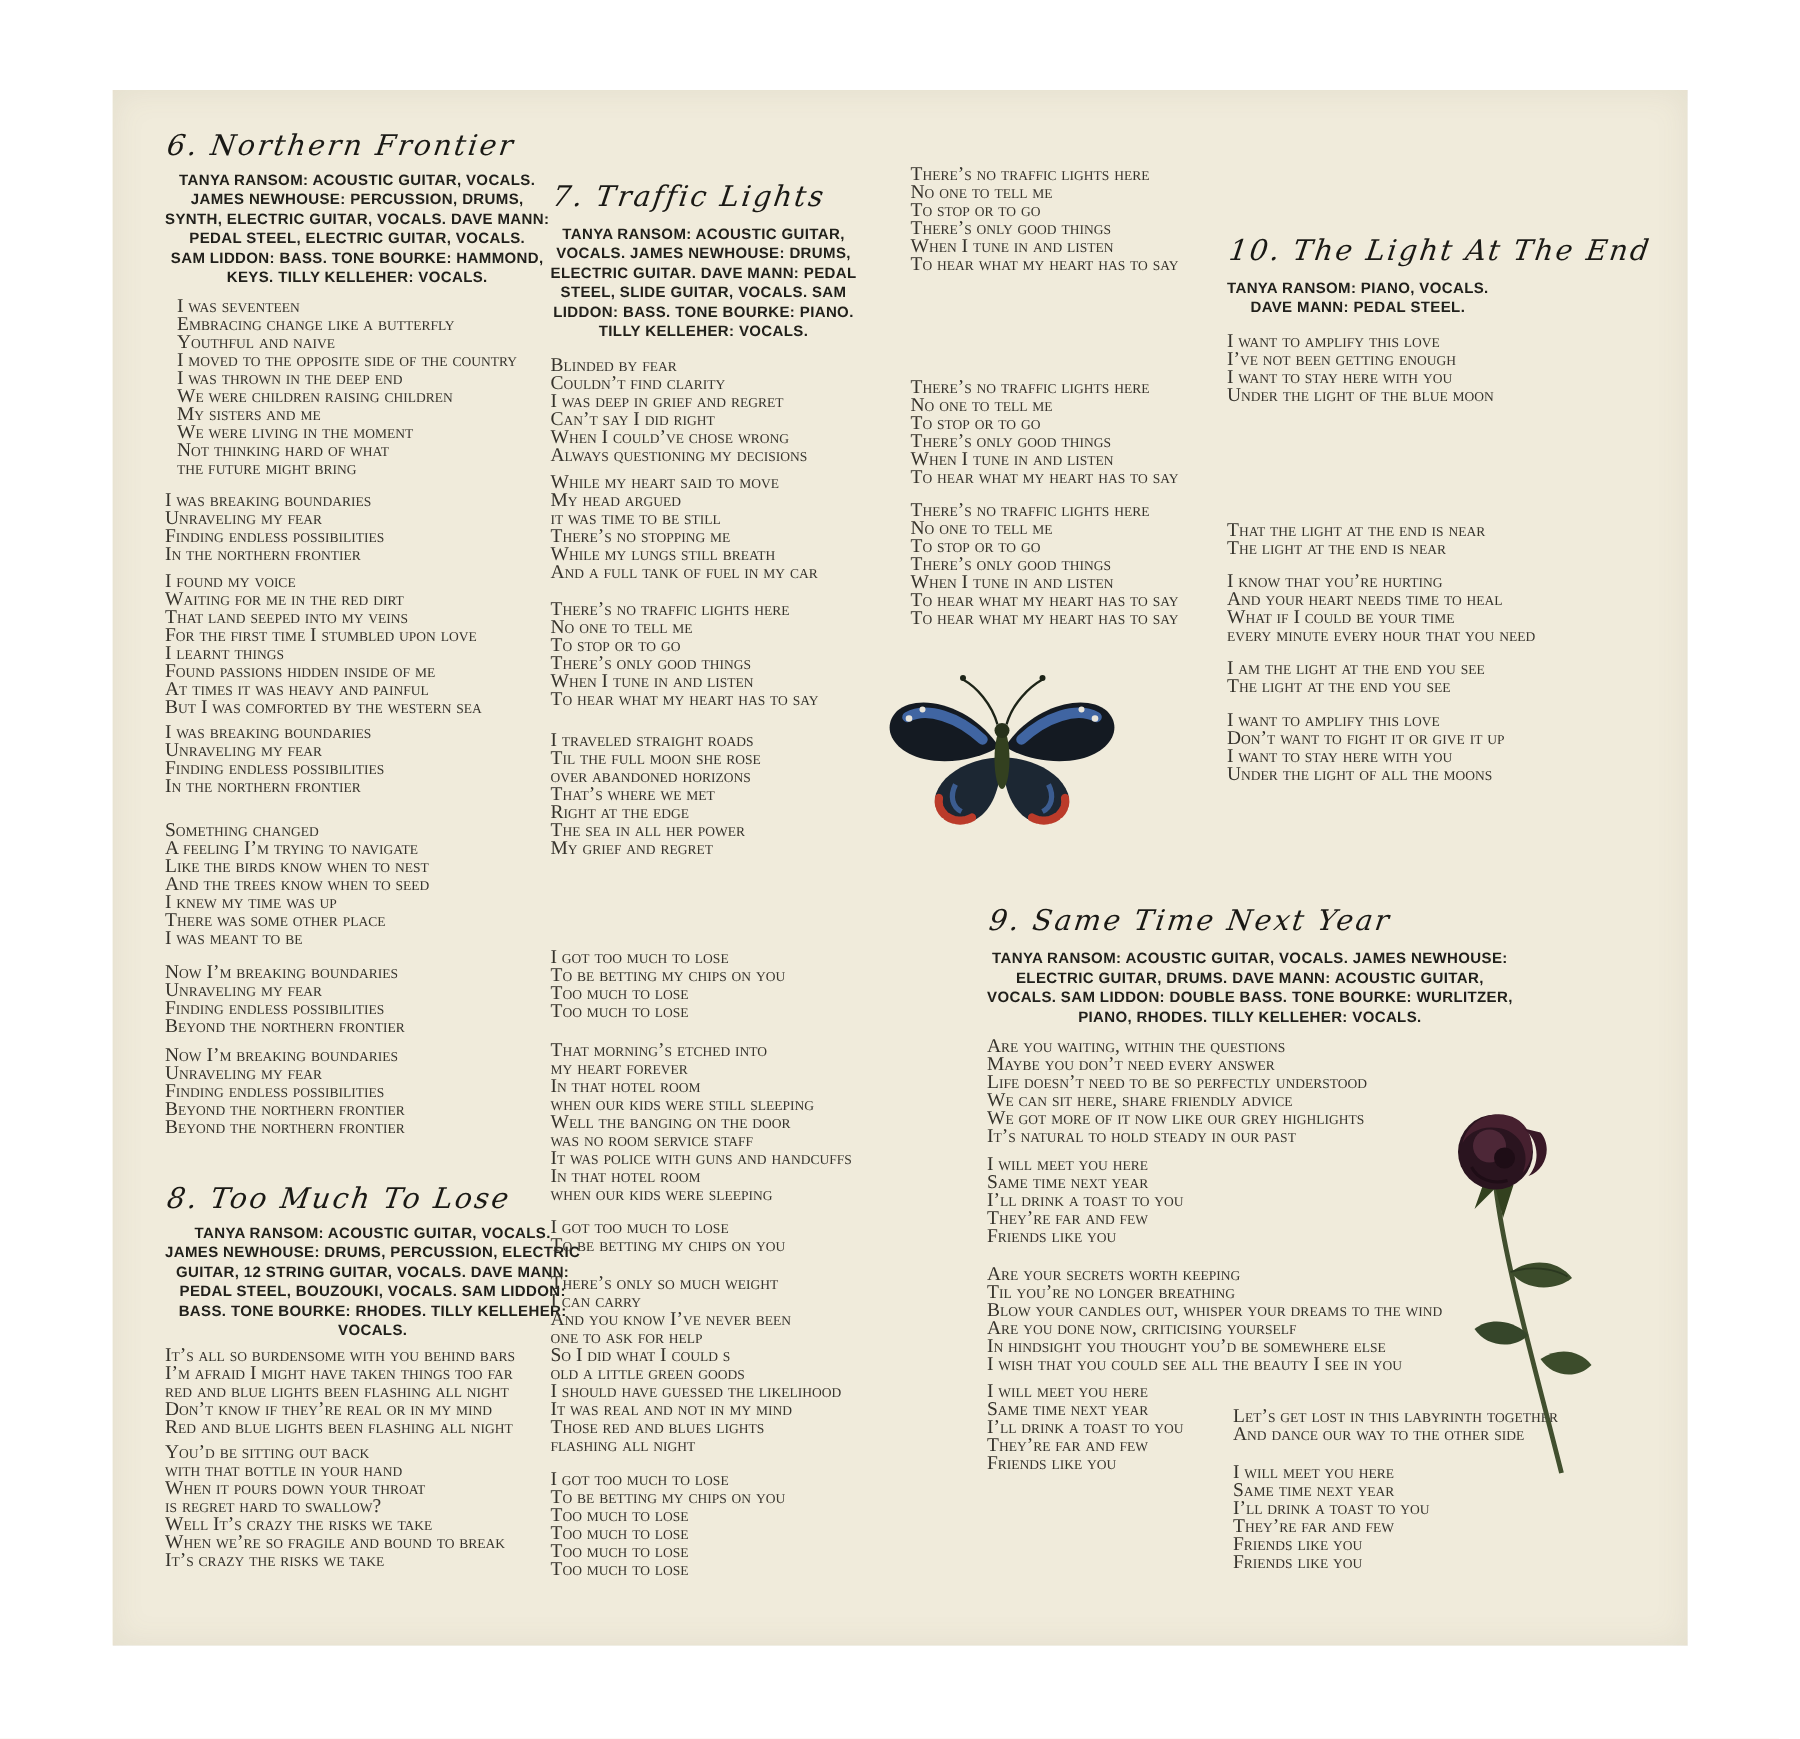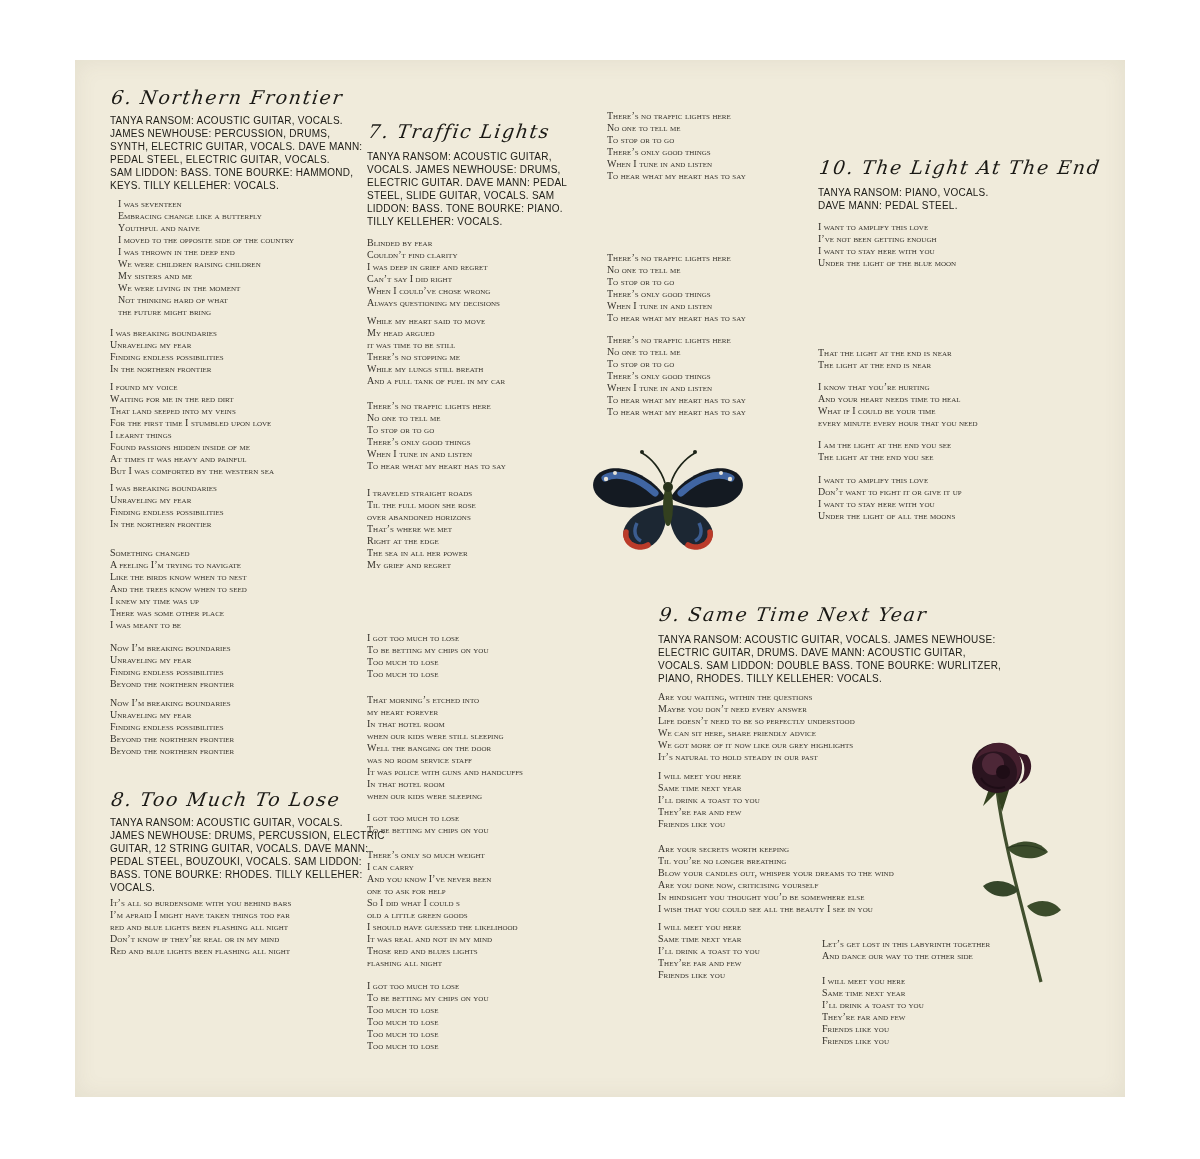--- a/index.html
+++ b/index.html
@@ -13,26 +13,26 @@
     background:#f0ebdb;
     box-shadow: inset 0 0 22px rgba(120,105,75,0.10);
   }
   .block { position:absolute; white-space:nowrap; }
   .song-title {
     font-family:"DejaVu Serif", serif; font-style:italic;
     font-size:19px; letter-spacing:1.6px; color:#1a1915;
     transform:skewX(-8deg); transform-origin:left bottom;
   }
   .credits {
-    font-family:"Liberation Sans", sans-serif; font-weight:400;
-    font-size:10px; line-height:13px; letter-spacing:0.25px; color:#21201b;
+    font-family:"Liberation Sans", sans-serif; font-weight:700;
+    font-size:10px; line-height:13px; letter-spacing:0.25px; color:#21201b;text-align:center;
   }
   .stanza {
     font-family:"Liberation Serif", serif; font-variant:small-caps;
-    font-size:10px; line-height:12px; color:#36332c;
+    font-size:13px; line-height:12px; color:#36332c;
   }
   svg { display:block; }
 </style>
 </head>
 <body>
 
 <div class="page">
   <div class="panel"></div>
 
   <div class="block song-title" style="left:110px;top:86px">6. Northern Frontier</div>
@@ -41,20 +41,21 @@
   <div class="block stanza" style="left:110px;top:327px">I was breaking boundaries<br>Unraveling my fear<br>Finding endless possibilities<br>In the northern frontier</div>
   <div class="block stanza" style="left:110px;top:381px">I found my voice<br>Waiting for me in the red dirt<br>That land seeped into my veins<br>For the first time I stumbled upon love<br>I learnt things<br>Found passions hidden inside of me<br>At times it was heavy and painful<br>But I was comforted by the western sea</div>
   <div class="block stanza" style="left:110px;top:482px">I was breaking boundaries<br>Unraveling my fear<br>Finding endless possibilities<br>In the northern frontier</div>
   <div class="block stanza" style="left:110px;top:547px">Something changed<br>A feeling I’m trying to navigate<br>Like the birds know when to nest<br>And the trees know when to seed<br>I knew my time was up<br>There was some other place<br>I was meant to be</div>
   <div class="block stanza" style="left:110px;top:642px">Now I’m breaking boundaries<br>Unraveling my fear<br>Finding endless possibilities<br>Beyond the northern frontier</div>
   <div class="block stanza" style="left:110px;top:697px">Now I’m breaking boundaries<br>Unraveling my fear<br>Finding endless possibilities<br>Beyond the northern frontier<br>Beyond the northern frontier</div>
 
   <div class="block song-title" style="left:110px;top:788px">8. Too Much To Lose</div>
   <div class="block credits" style="left:110px;top:816px">TANYA RANSOM: ACOUSTIC GUITAR, VOCALS.<br>JAMES NEWHOUSE: DRUMS, PERCUSSION, ELECTRIC<br>GUITAR, 12 STRING GUITAR, VOCALS. DAVE MANN:<br>PEDAL STEEL, BOUZOUKI, VOCALS. SAM LIDDON:<br>BASS. TONE BOURKE: RHODES. TILLY KELLEHER:<br>VOCALS.</div>
   <div class="block stanza" style="left:110px;top:897px">It’s all so burdensome with you behind bars<br>I’m afraid I might have taken things too far<br>red and blue lights been flashing all night<br>Don’t know if they’re real or in my mind<br>Red and blue lights been flashing all night</div>
+  <div class="block stanza" style="left:110px;top:962px">You’d be sitting out back<br>with that bottle in your hand<br>When it pours down your throat<br>is regret hard to swallow?<br>Well It’s crazy the risks we take<br>When we’re so fragile and bound to break<br>It’s crazy the risks we take</div>
 
   <div class="block song-title" style="left:367px;top:120px">7. Traffic Lights</div>
   <div class="block credits" style="left:367px;top:150px">TANYA RANSOM: ACOUSTIC GUITAR,<br>VOCALS. JAMES NEWHOUSE: DRUMS,<br>ELECTRIC GUITAR. DAVE MANN: PEDAL<br>STEEL, SLIDE GUITAR, VOCALS. SAM<br>LIDDON: BASS. TONE BOURKE: PIANO.<br>TILLY KELLEHER: VOCALS.</div>
   <div class="block stanza" style="left:367px;top:315px">While my heart said to move<br>My head argued<br>it was time to be still<br>There’s no stopping me<br>While my lungs still breath<br>And a full tank of fuel in my car</div>
   <div class="block stanza" style="left:367px;top:237px">Blinded by fear<br>Couldn’t find clarity<br>I was deep in grief and regret<br>Can’t say I did right<br>When I could’ve chose wrong<br>Always questioning my decisions</div>
   <div class="block stanza" style="left:367px;top:400px">There’s no traffic lights here<br>No one to tell me<br>To stop or to go<br>There’s only good things<br>When I tune in and listen<br>To hear what my heart has to say</div>
   <div class="block stanza" style="left:367px;top:487px">I traveled straight roads<br>Til the full moon she rose<br>over abandoned horizons<br>That’s where we met<br>Right at the edge<br>The sea in all her power<br>My grief and regret</div>
 
   <div class="block stanza" style="left:367px;top:632px">I got too much to lose<br>To be betting my chips on you<br>Too much to lose<br>Too much to lose</div>
   <div class="block stanza" style="left:367px;top:694px">That morning’s etched into<br>my heart forever<br>In that hotel room<br>when our kids were still sleeping<br>Well the banging on the door<br>was no room service staff<br>It was police with guns and handcuffs<br>In that hotel room<br>when our kids were sleeping</div>

